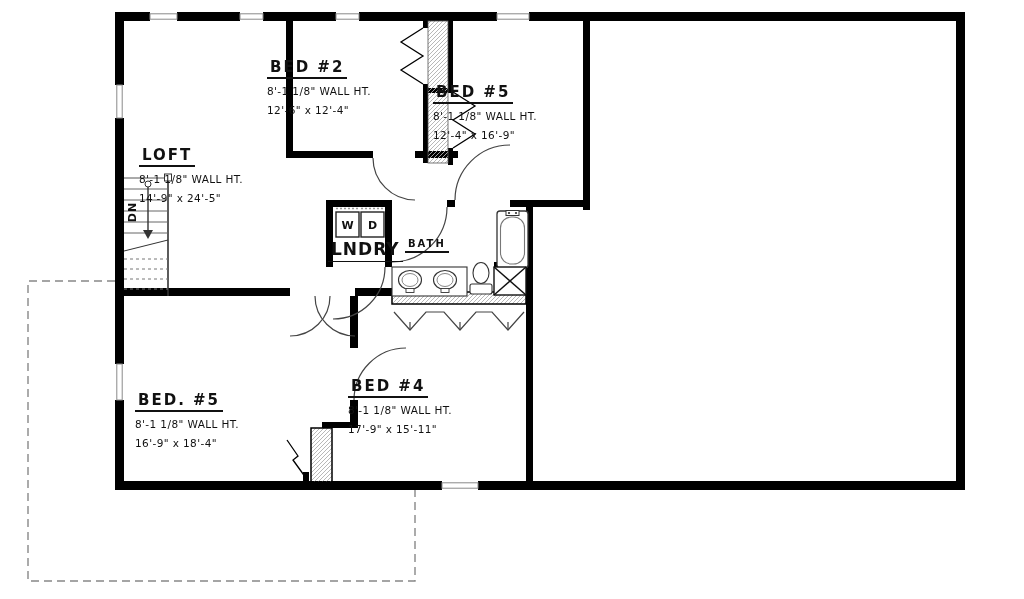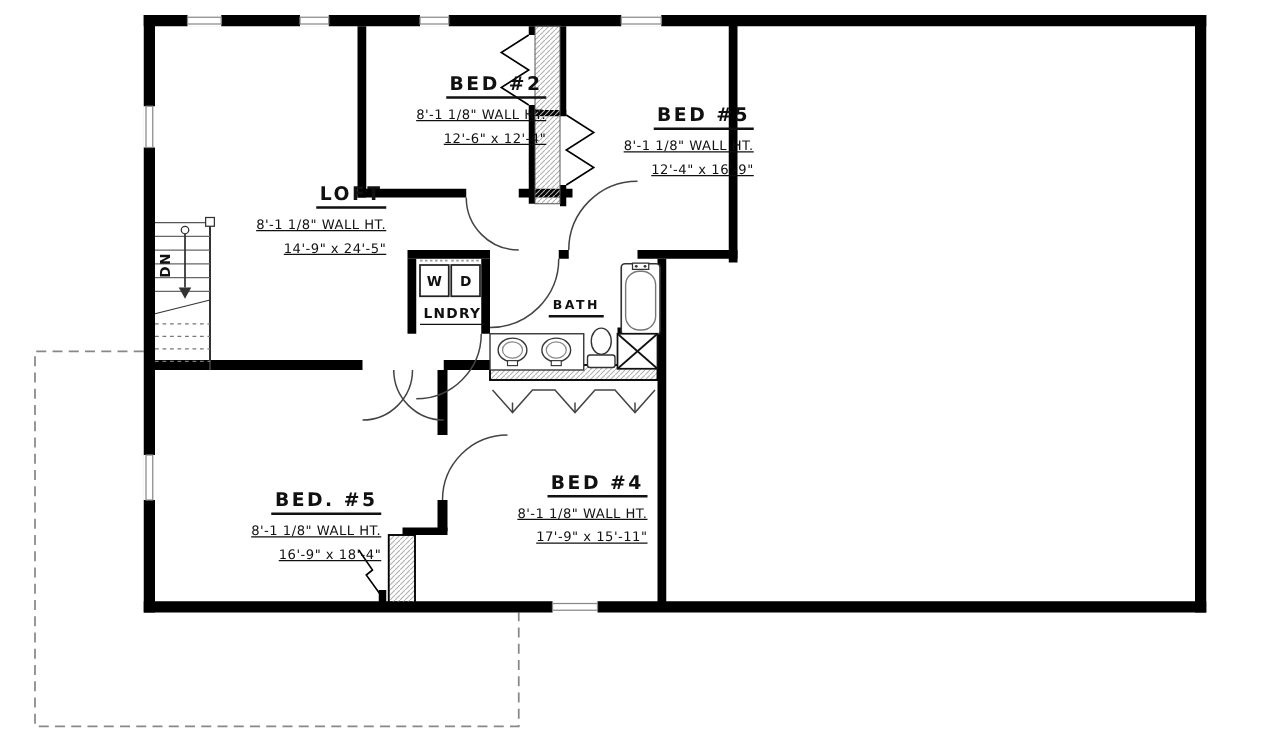--- a/index.html
+++ b/index.html
@@ -1,23 +1,23 @@
 <!DOCTYPE html>
 <html><head>
 <meta charset="utf-8">
 <style>
   html,body{margin:0;padding:0;background:#ffffff;}
   #stage{position:relative;width:1024px;height:599px;background:#ffffff;overflow:hidden;
          font-family:"DejaVu Sans","Liberation Sans",sans-serif;color:#111;}
   #plan-svg{position:absolute;left:0;top:0;}
-  .room-label{position:absolute;text-align:right;line-height:1.15;text-decoration:underline;}
+  .room-label{position:absolute;text-align:left;line-height:1.15;}
   .room-title{display:inline-block;font-size:15px;font-weight:bold;letter-spacing:2px;
               border-bottom:2px solid #111;padding:0 3px 1px 3px;margin-bottom:2px;white-space:nowrap;}
   .room-sub{font-size:10.5px;letter-spacing:0.4px;white-space:nowrap;}
-  .small-title{font-size:11px;letter-spacing:1px;border-bottom-width:1.5px;}
+  .small-title{font-size:17px;letter-spacing:1px;border-bottom-width:1.5px;}
 </style>
 </head>
 <body>
 
 <div id="stage">
 
 <svg id="plan-svg" width="1024" height="599" viewBox="0 0 1024 599">
   <defs>
     <pattern id="hatchPat" width="4" height="4" patternUnits="userSpaceOnUse">
       <path d="M0,4 L4,0" stroke="#b0b0b0" stroke-width="0.9"></path>

